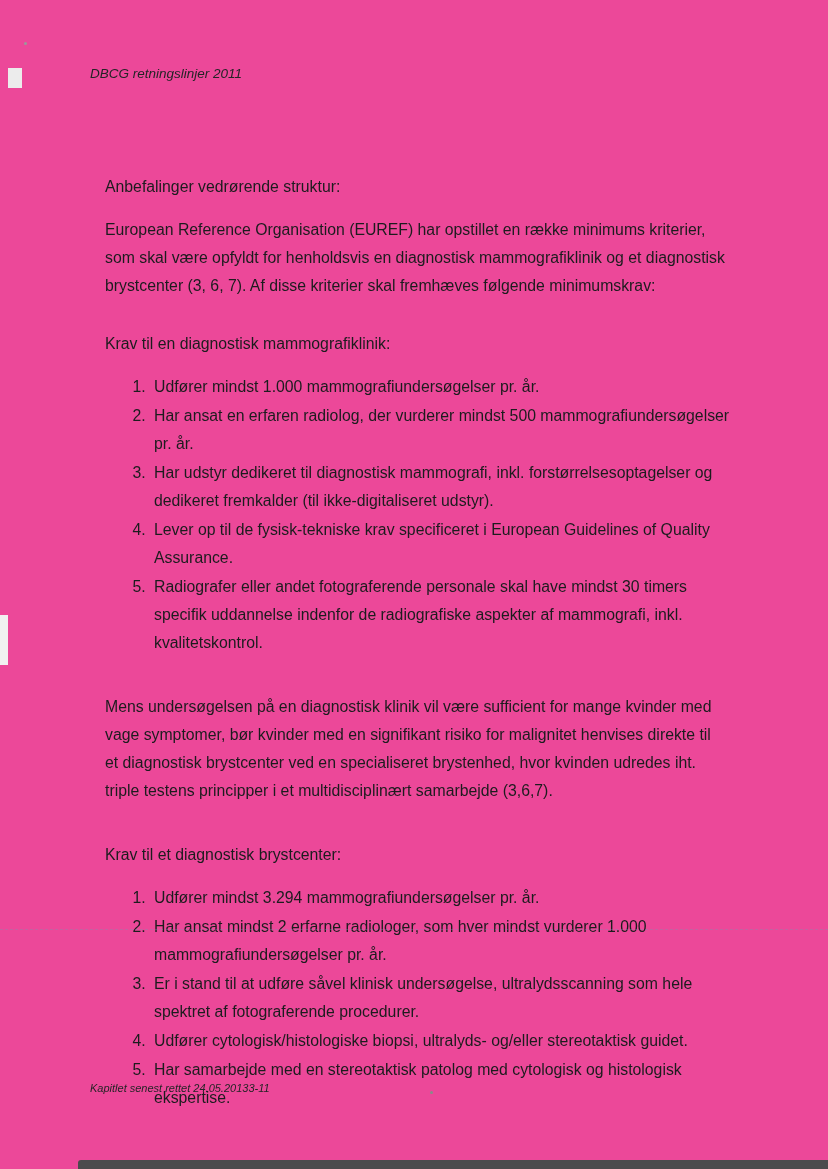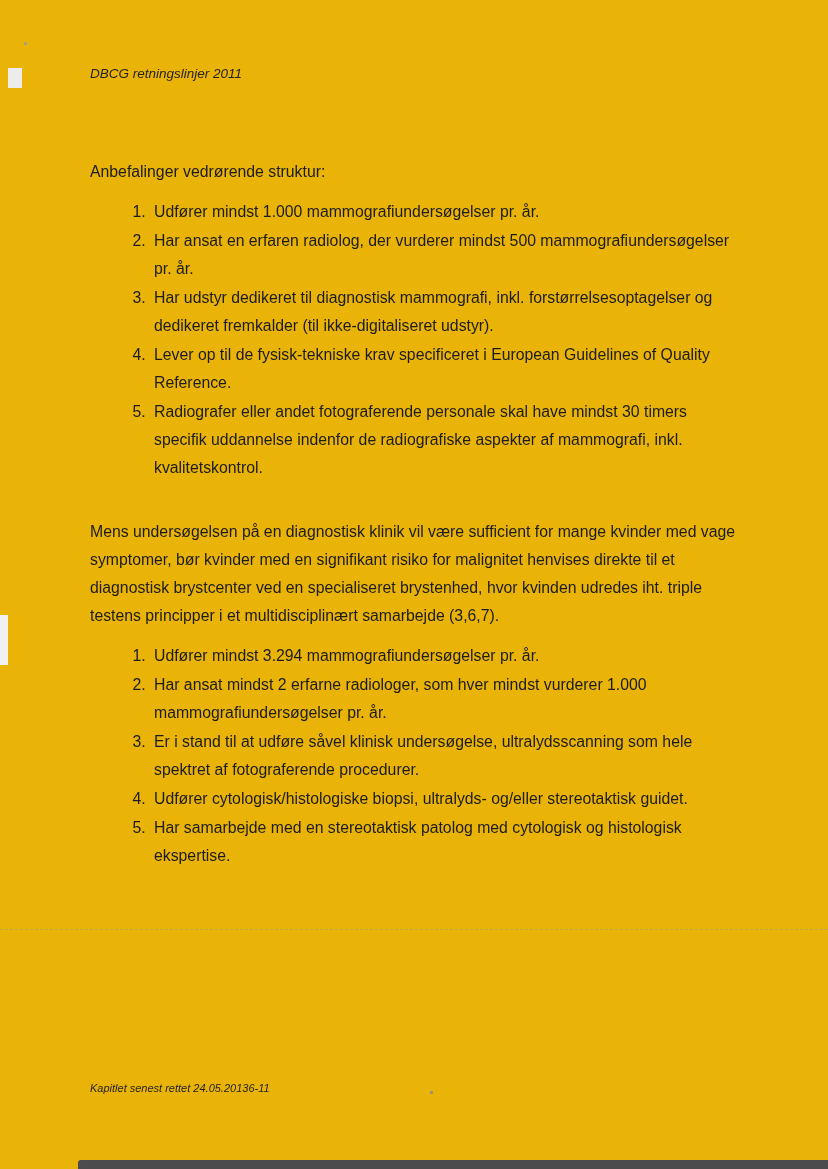--- a/index.html
+++ b/index.html
@@ -4,21 +4,21 @@
 <style>
   html, body {
     margin: 0;
     padding: 0;
     background: #ffffff;
   }
   .page {
     position: relative;
     width: 828px;
     height: 1169px;
-    background: #eab308;
+    background: #ec4899;
     font-family: "Liberation Sans", sans-serif;
     color: #1c1c1e;
     overflow: hidden;
   }
   .header {
     position: absolute;
     top: 66px;
     left: 90px;
     font-size: 13.5px;
     font-style: italic;
@@ -26,21 +26,21 @@
   }
   .content {
     position: absolute;
     top: 158px;
     left: 90px;
     width: 652px;
     font-size: 15.8px;
     line-height: 28px;
   }
   .content p {
-    margin: 0;
+    margin: 15px;
   }
   .section-heading {
     margin-top: 30px !important;
   }
   .spaced {
     margin-top: 36px !important;
   }
   ol.req-list {
     margin: 12px;
     padding: 0 0 0 48px;
@@ -121,46 +121,49 @@
   <div class="header">DBCG retningslinjer 2011</div>
 
   <div class="scan-dot-top"></div>
   <div class="scan-smudge-top"></div>
   <div class="scan-smudge-mid"></div>
 
   <div class="content">
 
     <p>Anbefalinger vedrørende struktur:</p>
 
+    <p>European Reference Organisation (EUREF) har opstillet en række minimums kriterier, som skal være opfyldt for henholdsvis en diagnostisk mammografiklinik og et diagnostisk brystcenter (3, 6, 7). Af disse kriterier skal fremhæves følgende minimumskrav:</p>
 
+    <p class="section-heading">Krav til en diagnostisk mammografiklinik:</p>
 
     <ol class="req-list">
       <li>Udfører mindst 1.000 mammografiundersøgelser pr. år.</li>
       <li>Har ansat en erfaren radiolog, der vurderer mindst 500 mammografiundersøgelser pr. år.</li>
       <li>Har udstyr dedikeret til diagnostisk mammografi, inkl. forstørrelsesoptagelser og dedikeret fremkalder (til ikke-digitaliseret udstyr).</li>
-      <li>Lever op til de fysisk-tekniske krav specificeret i European Guidelines of Quality Reference.</li>
+      <li>Lever op til de fysisk-tekniske krav specificeret i European Guidelines of Quality Assurance.</li>
       <li>Radiografer eller andet fotograferende personale skal have mindst 30 timers specifik uddannelse indenfor de radiografiske aspekter af mammografi, inkl. kvalitetskontrol.</li>
     </ol>
 
     <p class="spaced">Mens undersøgelsen på en diagnostisk klinik vil være sufficient for mange kvinder med vage symptomer, bør kvinder med en signifikant risiko for malignitet henvises direkte til et diagnostisk brystcenter ved en specialiseret brystenhed, hvor kvinden udredes iht. triple testens principper i et multidisciplinært samarbejde (3,6,7).</p>
 
+    <p class="spaced">Krav til et diagnostisk brystcenter:</p>
 
     <ol class="req-list">
       <li>Udfører mindst 3.294 mammografiundersøgelser pr. år.</li>
       <li>Har ansat mindst 2 erfarne radiologer, som hver mindst vurderer 1.000 mammografiundersøgelser pr. år.</li>
       <li>Er i stand til at udføre såvel klinisk undersøgelse, ultralydsscanning som hele spektret af fotograferende procedurer.</li>
       <li>Udfører cytologisk/histologiske biopsi, ultralyds- og/eller stereotaktisk guidet.</li>
       <li>Har samarbejde med en stereotaktisk patolog med cytologisk og histologisk ekspertise.</li>
     </ol>
 
   </div>
 
   <div class="scan-dashed-line"></div>
 
   <div class="footer">
     <span>Kapitlet senest rettet 24.05.2013</span>
-    <span>6-11</span>
+    <span>3-11</span>
   </div>
 
   <div class="scan-dot-footer"></div>
   <div class="scan-bottom-strip"></div>
 
 </div>
 
 </body></html>

